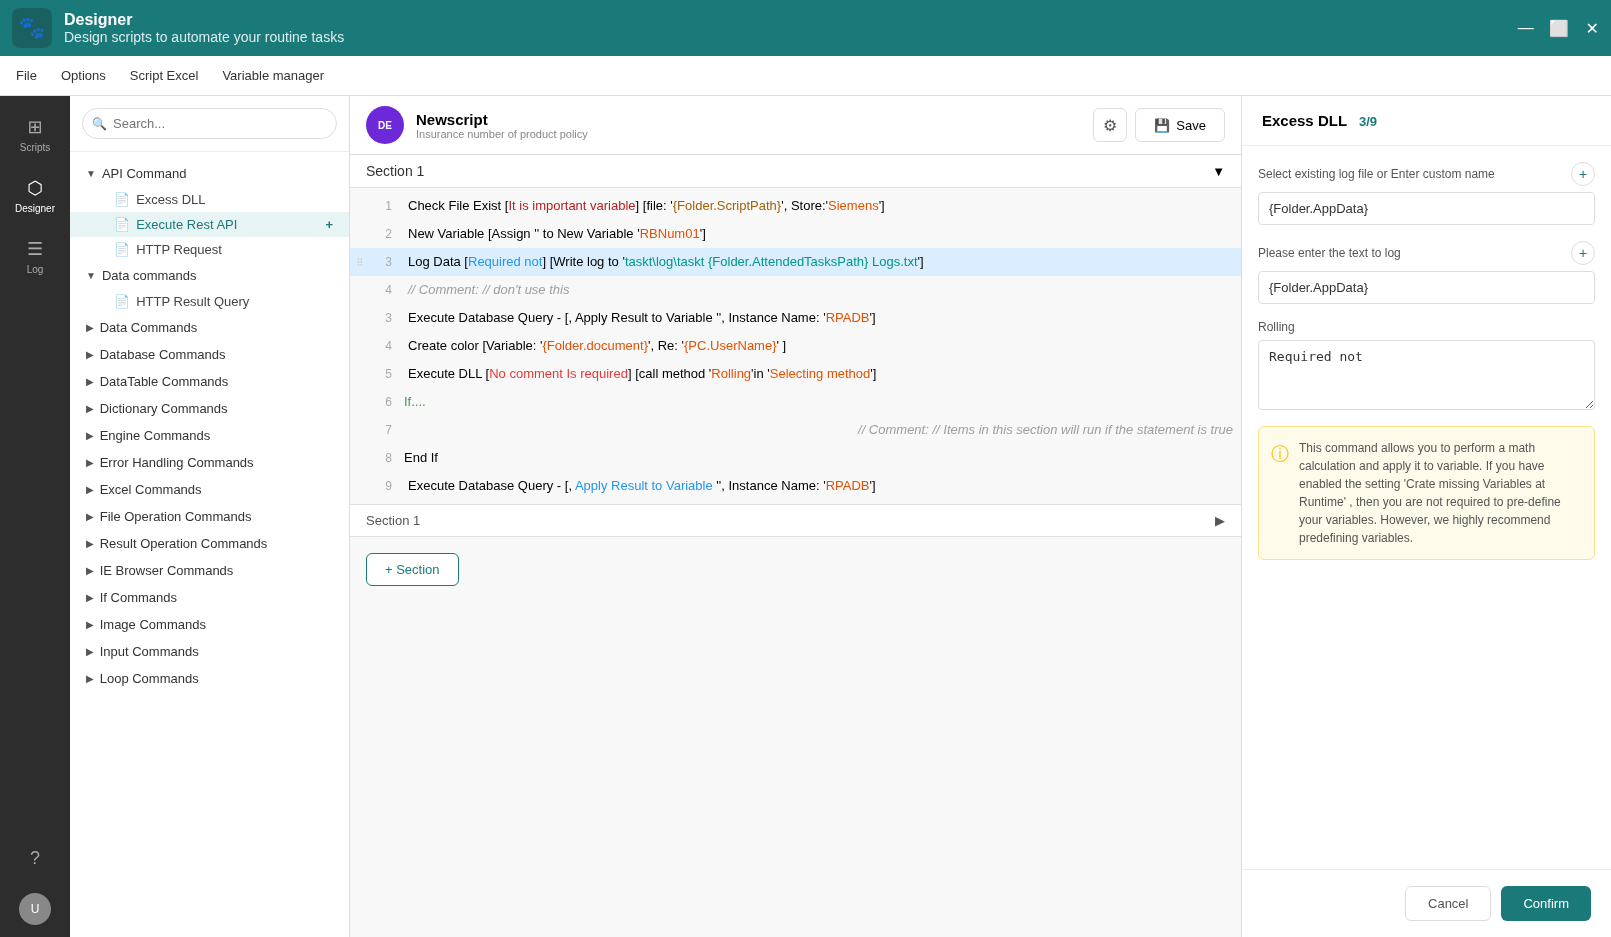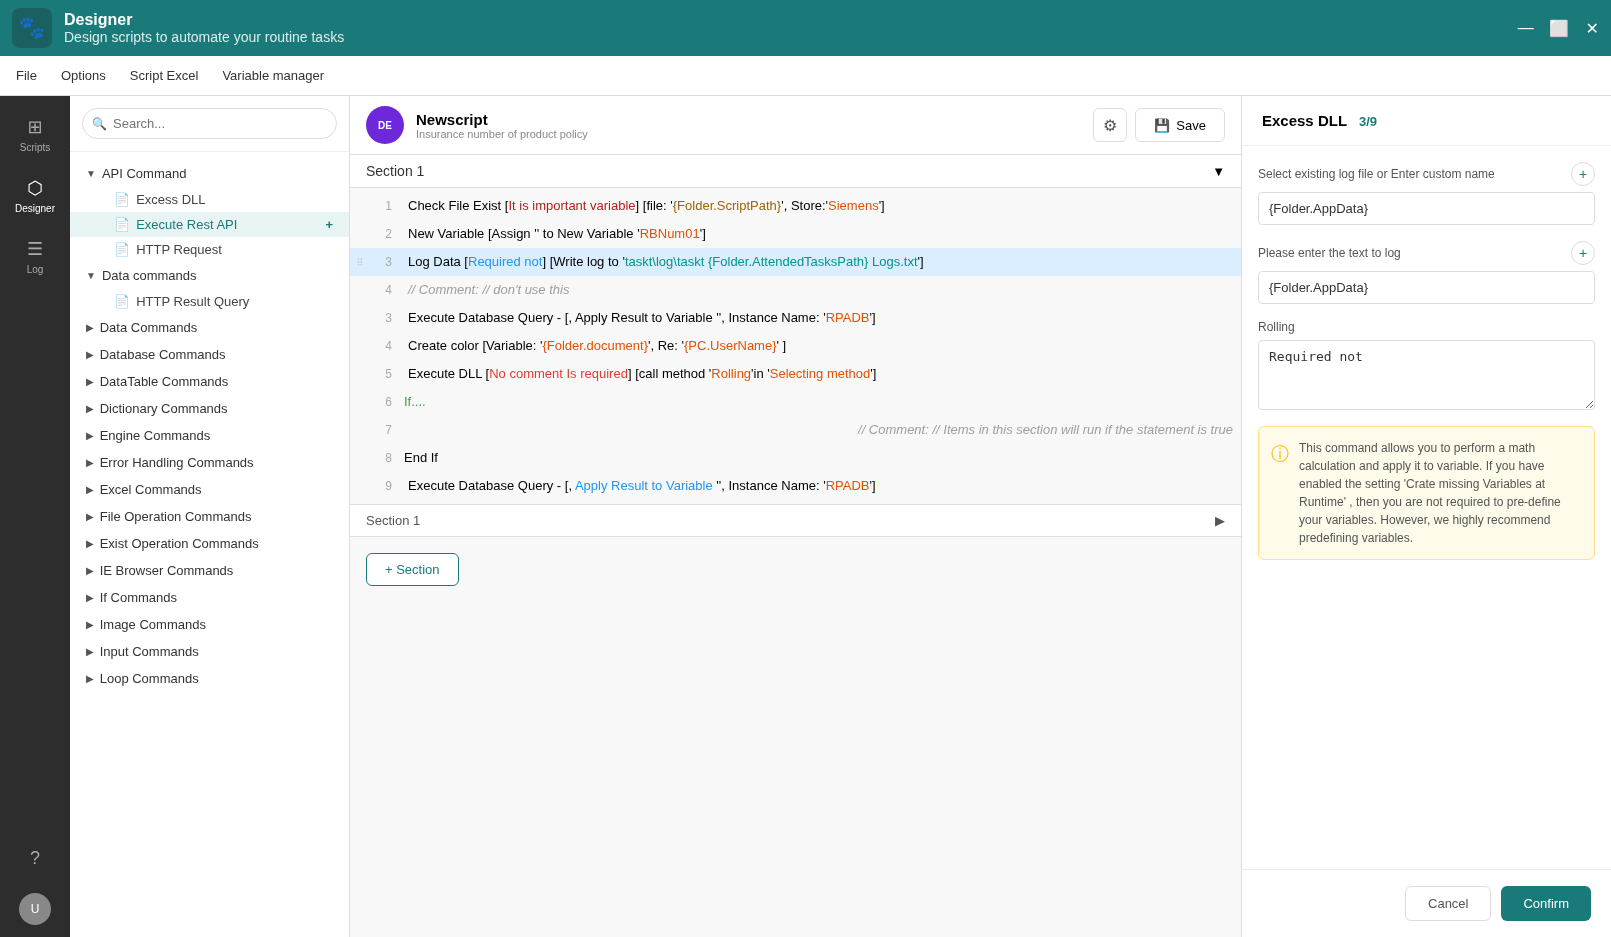--- a/index.html
+++ b/index.html
@@ -367,21 +367,21 @@
       <div class="cmd-group">
         <span class="arrow">▶</span>
         <span class="label">Excel Commands</span>
       </div>
       <div class="cmd-group">
         <span class="arrow">▶</span>
         <span class="label">File Operation Commands</span>
       </div>
       <div class="cmd-group">
         <span class="arrow">▶</span>
-        <span class="label">Exist Operation Commands</span>
+        <span class="label">Result Operation Commands</span>
       </div>
       <div class="cmd-group">
         <span class="arrow">▶</span>
         <span class="label">IE Browser Commands</span>
       </div>
       <div class="cmd-group">
         <span class="arrow">▶</span>
         <span class="label">If Commands</span>
       </div>
       <div class="cmd-group">

